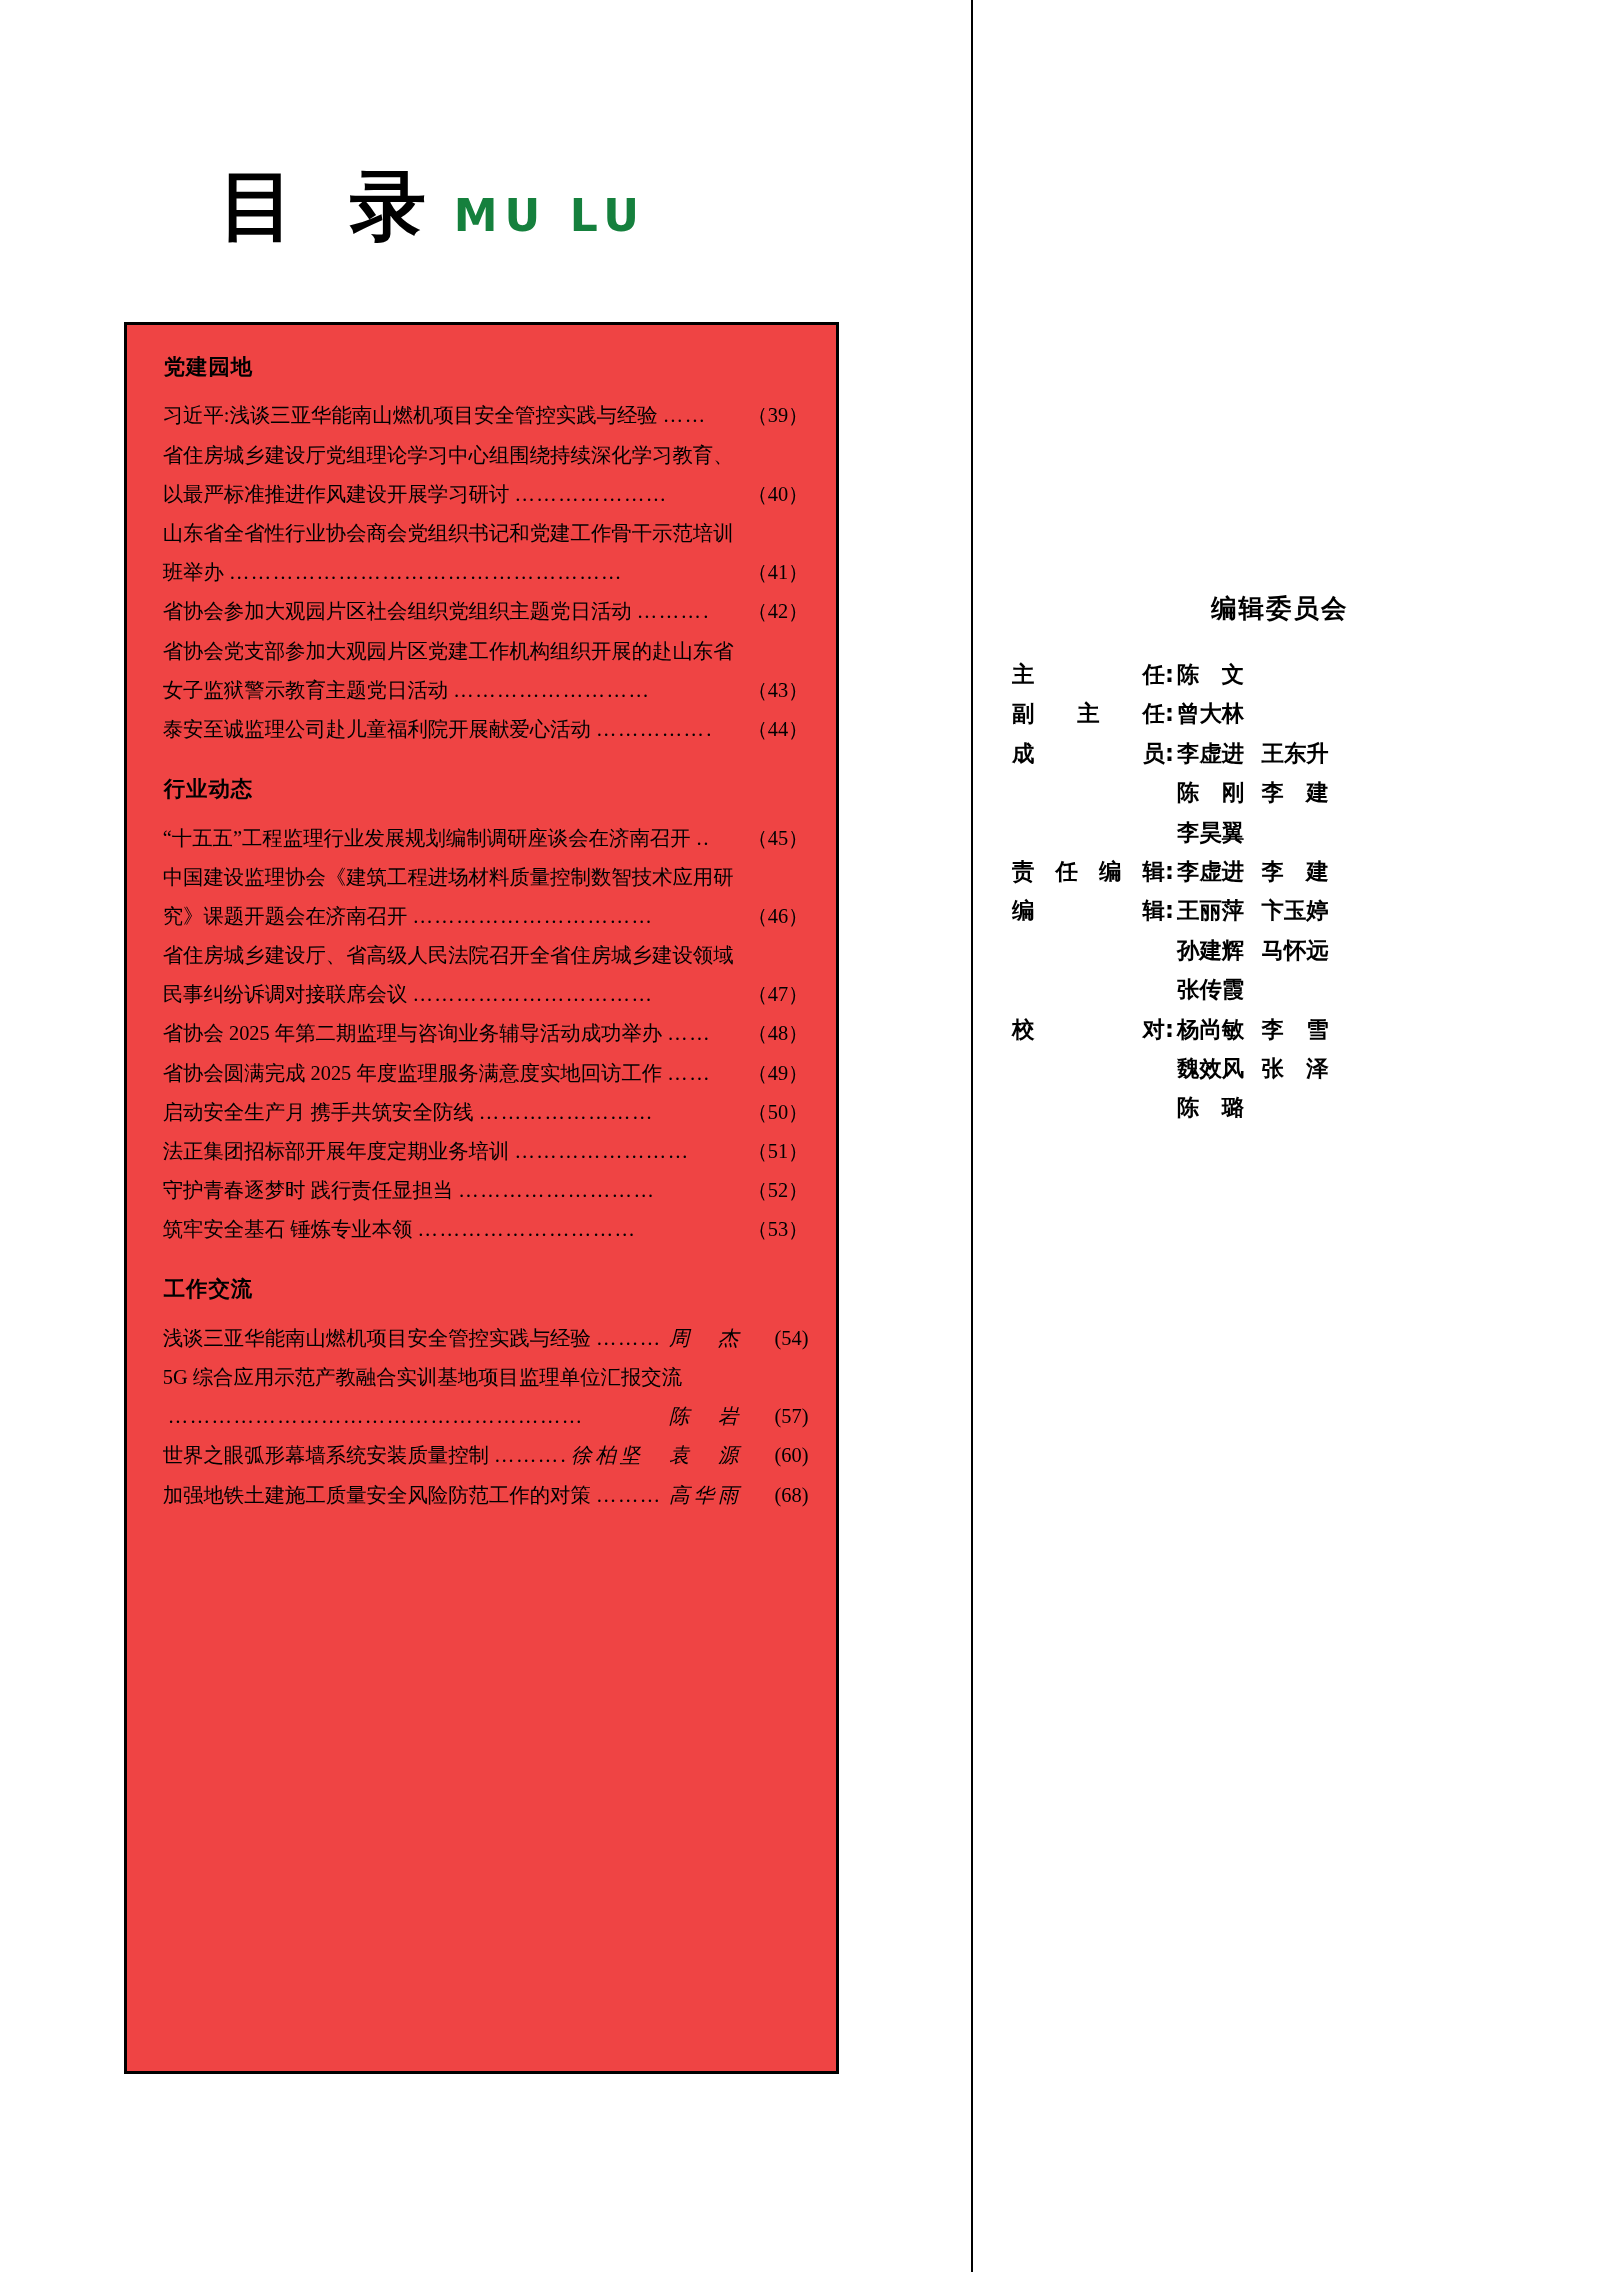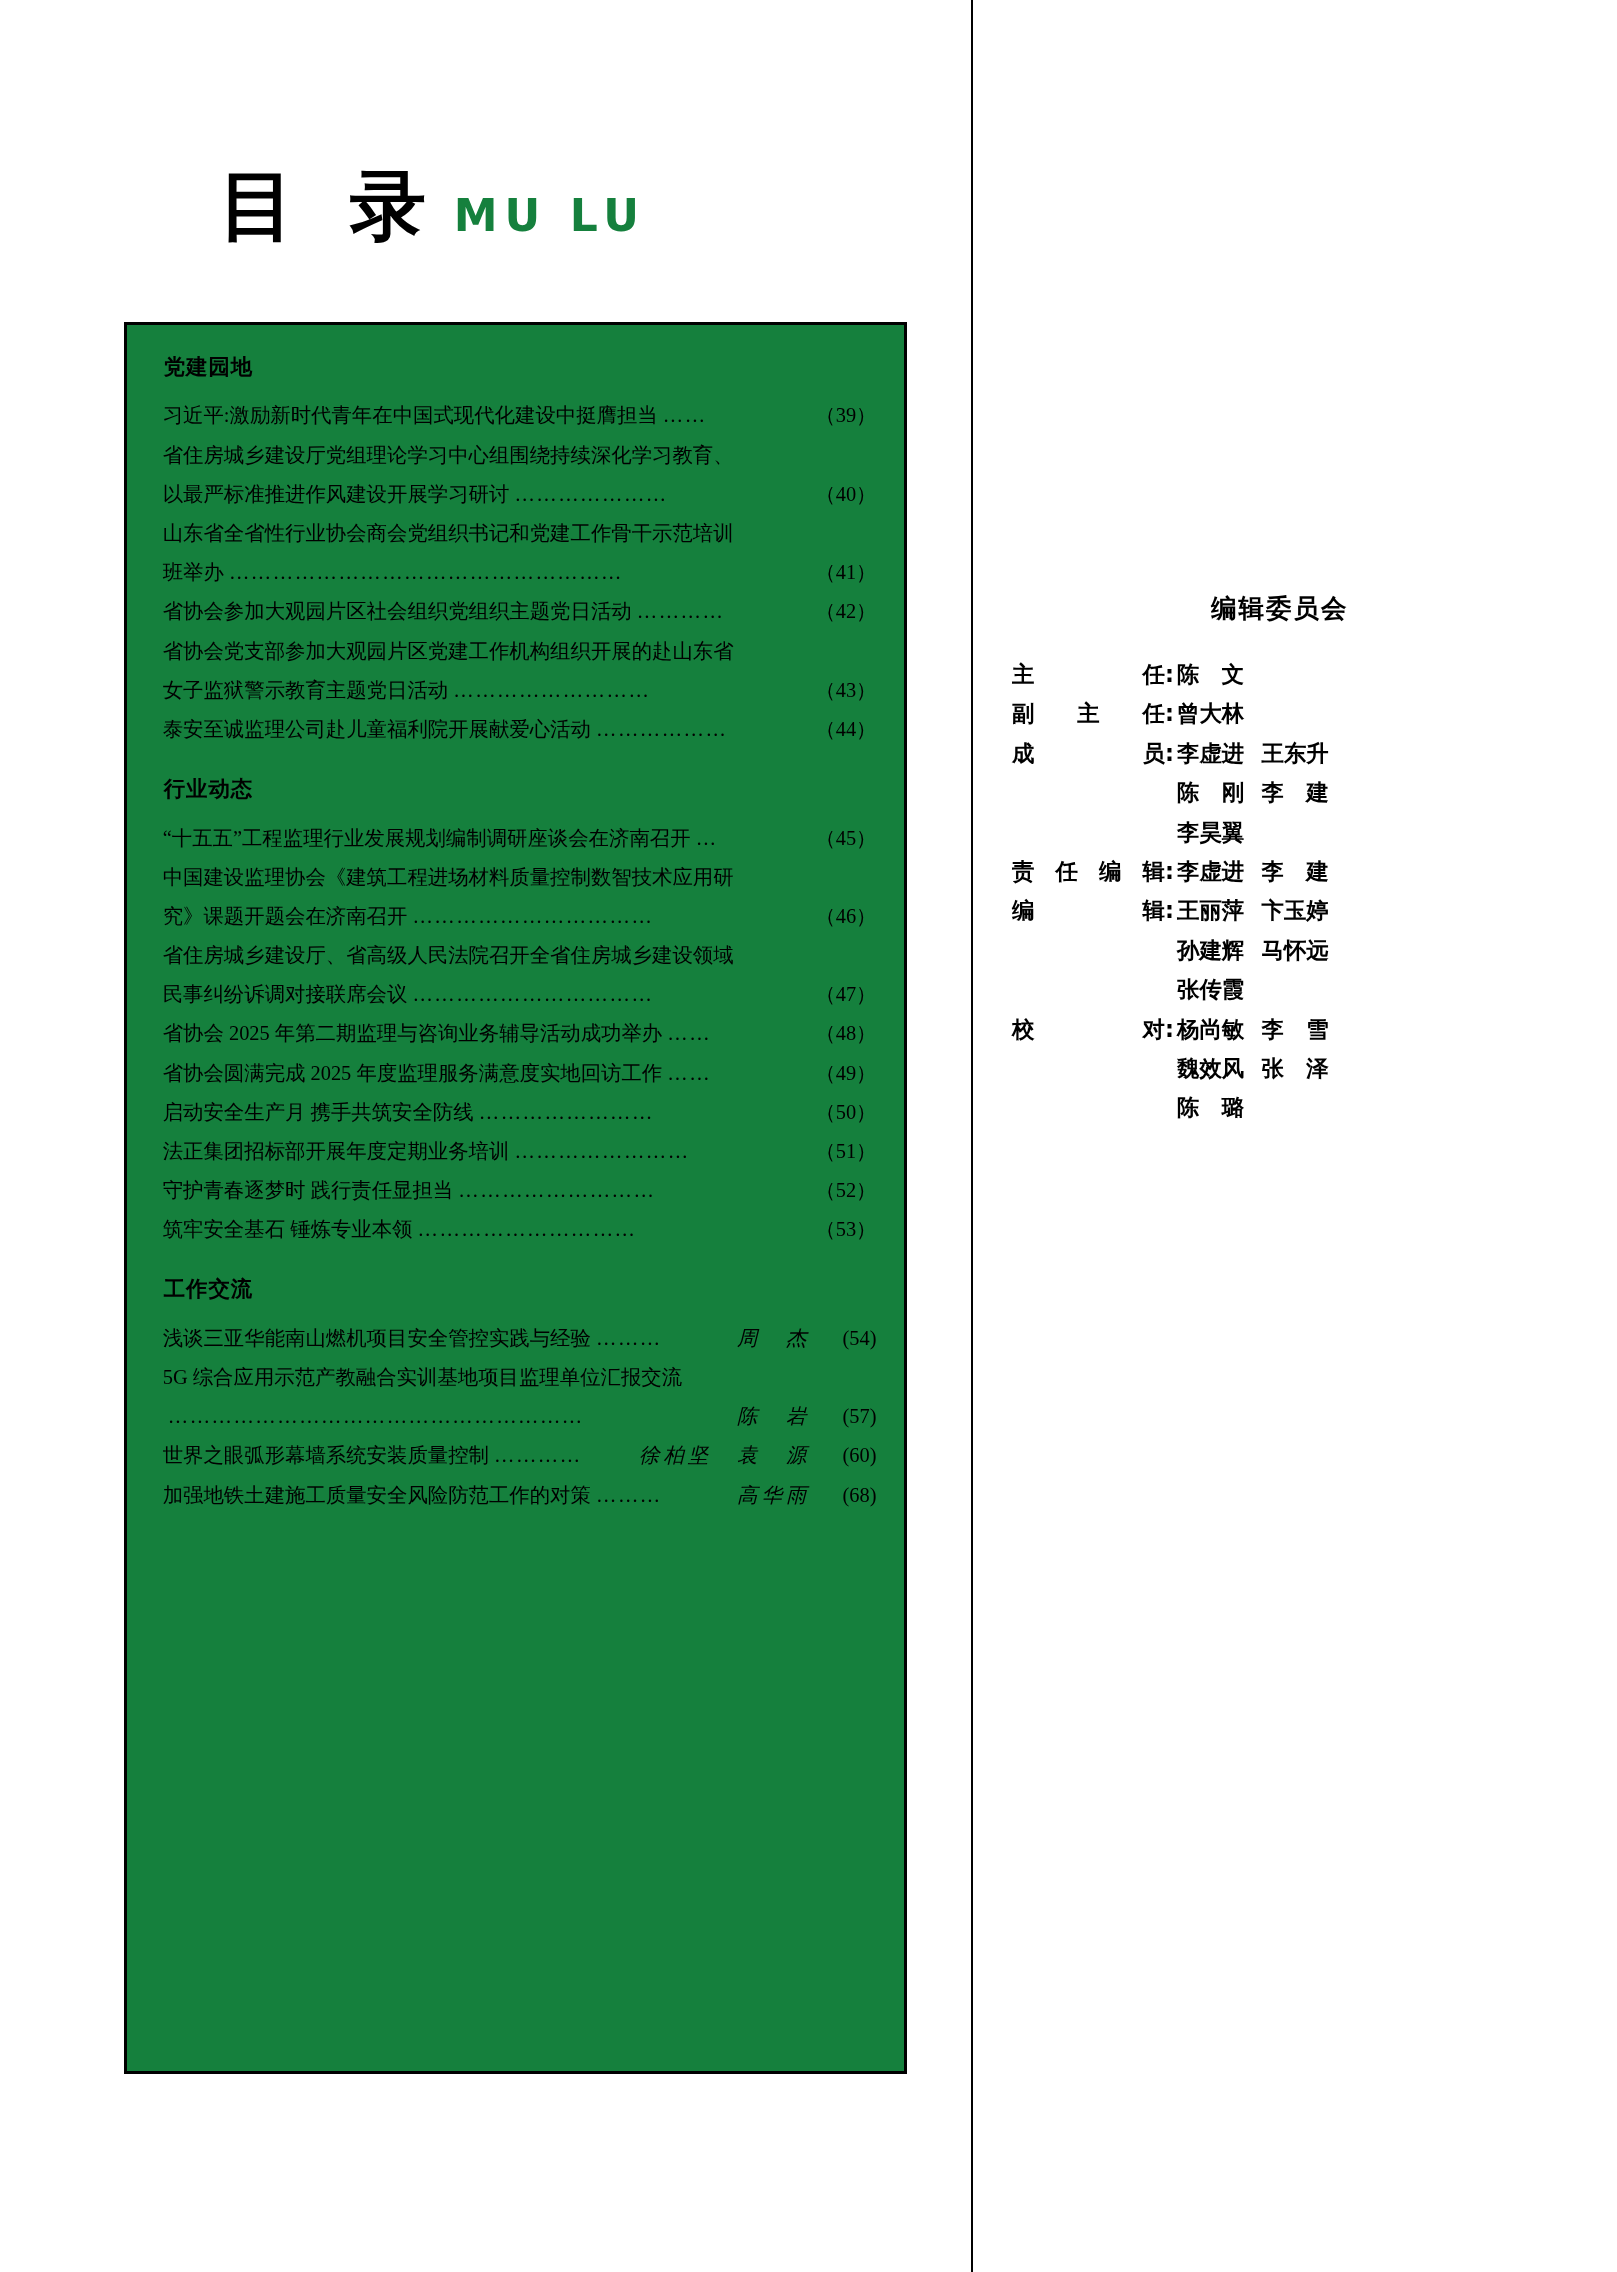--- a/index.html
+++ b/index.html
@@ -51,25 +51,25 @@
     color: #15803d;
     margin-left: 13.3px;
     margin-bottom: 6.1px;
   }
 
   
   .toc-frame {
     position: absolute;
     left: 124px;
     top: 322px;
-    width: 783px;
+    width: 715px;
     height: 1752px;
     border: 3.1px solid #000000;
     box-sizing: border-box;
-    background: #15803d;
+    background: #ef4444;
   }
   .toc-inner {
     position: absolute;
     left: 0;
     top: 0;
     width: 100%;
     height: 100%;
     padding: 28.5px 27.5px 0 27.5px;
     box-sizing: border-box;
   }
@@ -163,21 +163,21 @@
   <div class="cn">目 录</div>
   <div class="pinyin">MU  LU</div>
 </div>
 
 <div class="toc-frame">
   <div class="toc-inner">
 
     <div class="section-head">党建园地</div>
 
     <div class="row">
-      <span class="label">习近平:激励新时代青年在中国式现代化建设中挺膺担当</span>
+      <span class="label">习近平:浅谈三亚华能南山燃机项目安全管控实践与经验</span>
       <span class="dots">……</span>
       <span class="page">（39）</span>
     </div>
     <div class="row">
       <span class="label">省住房城乡建设厅党组理论学习中心组围绕持续深化学习教育、</span>
       <span class="dots"></span>
       <span class="page"></span>
     </div>
     <div class="row">
       <span class="label">以最严标准推进作风建设开展学习研讨</span>

